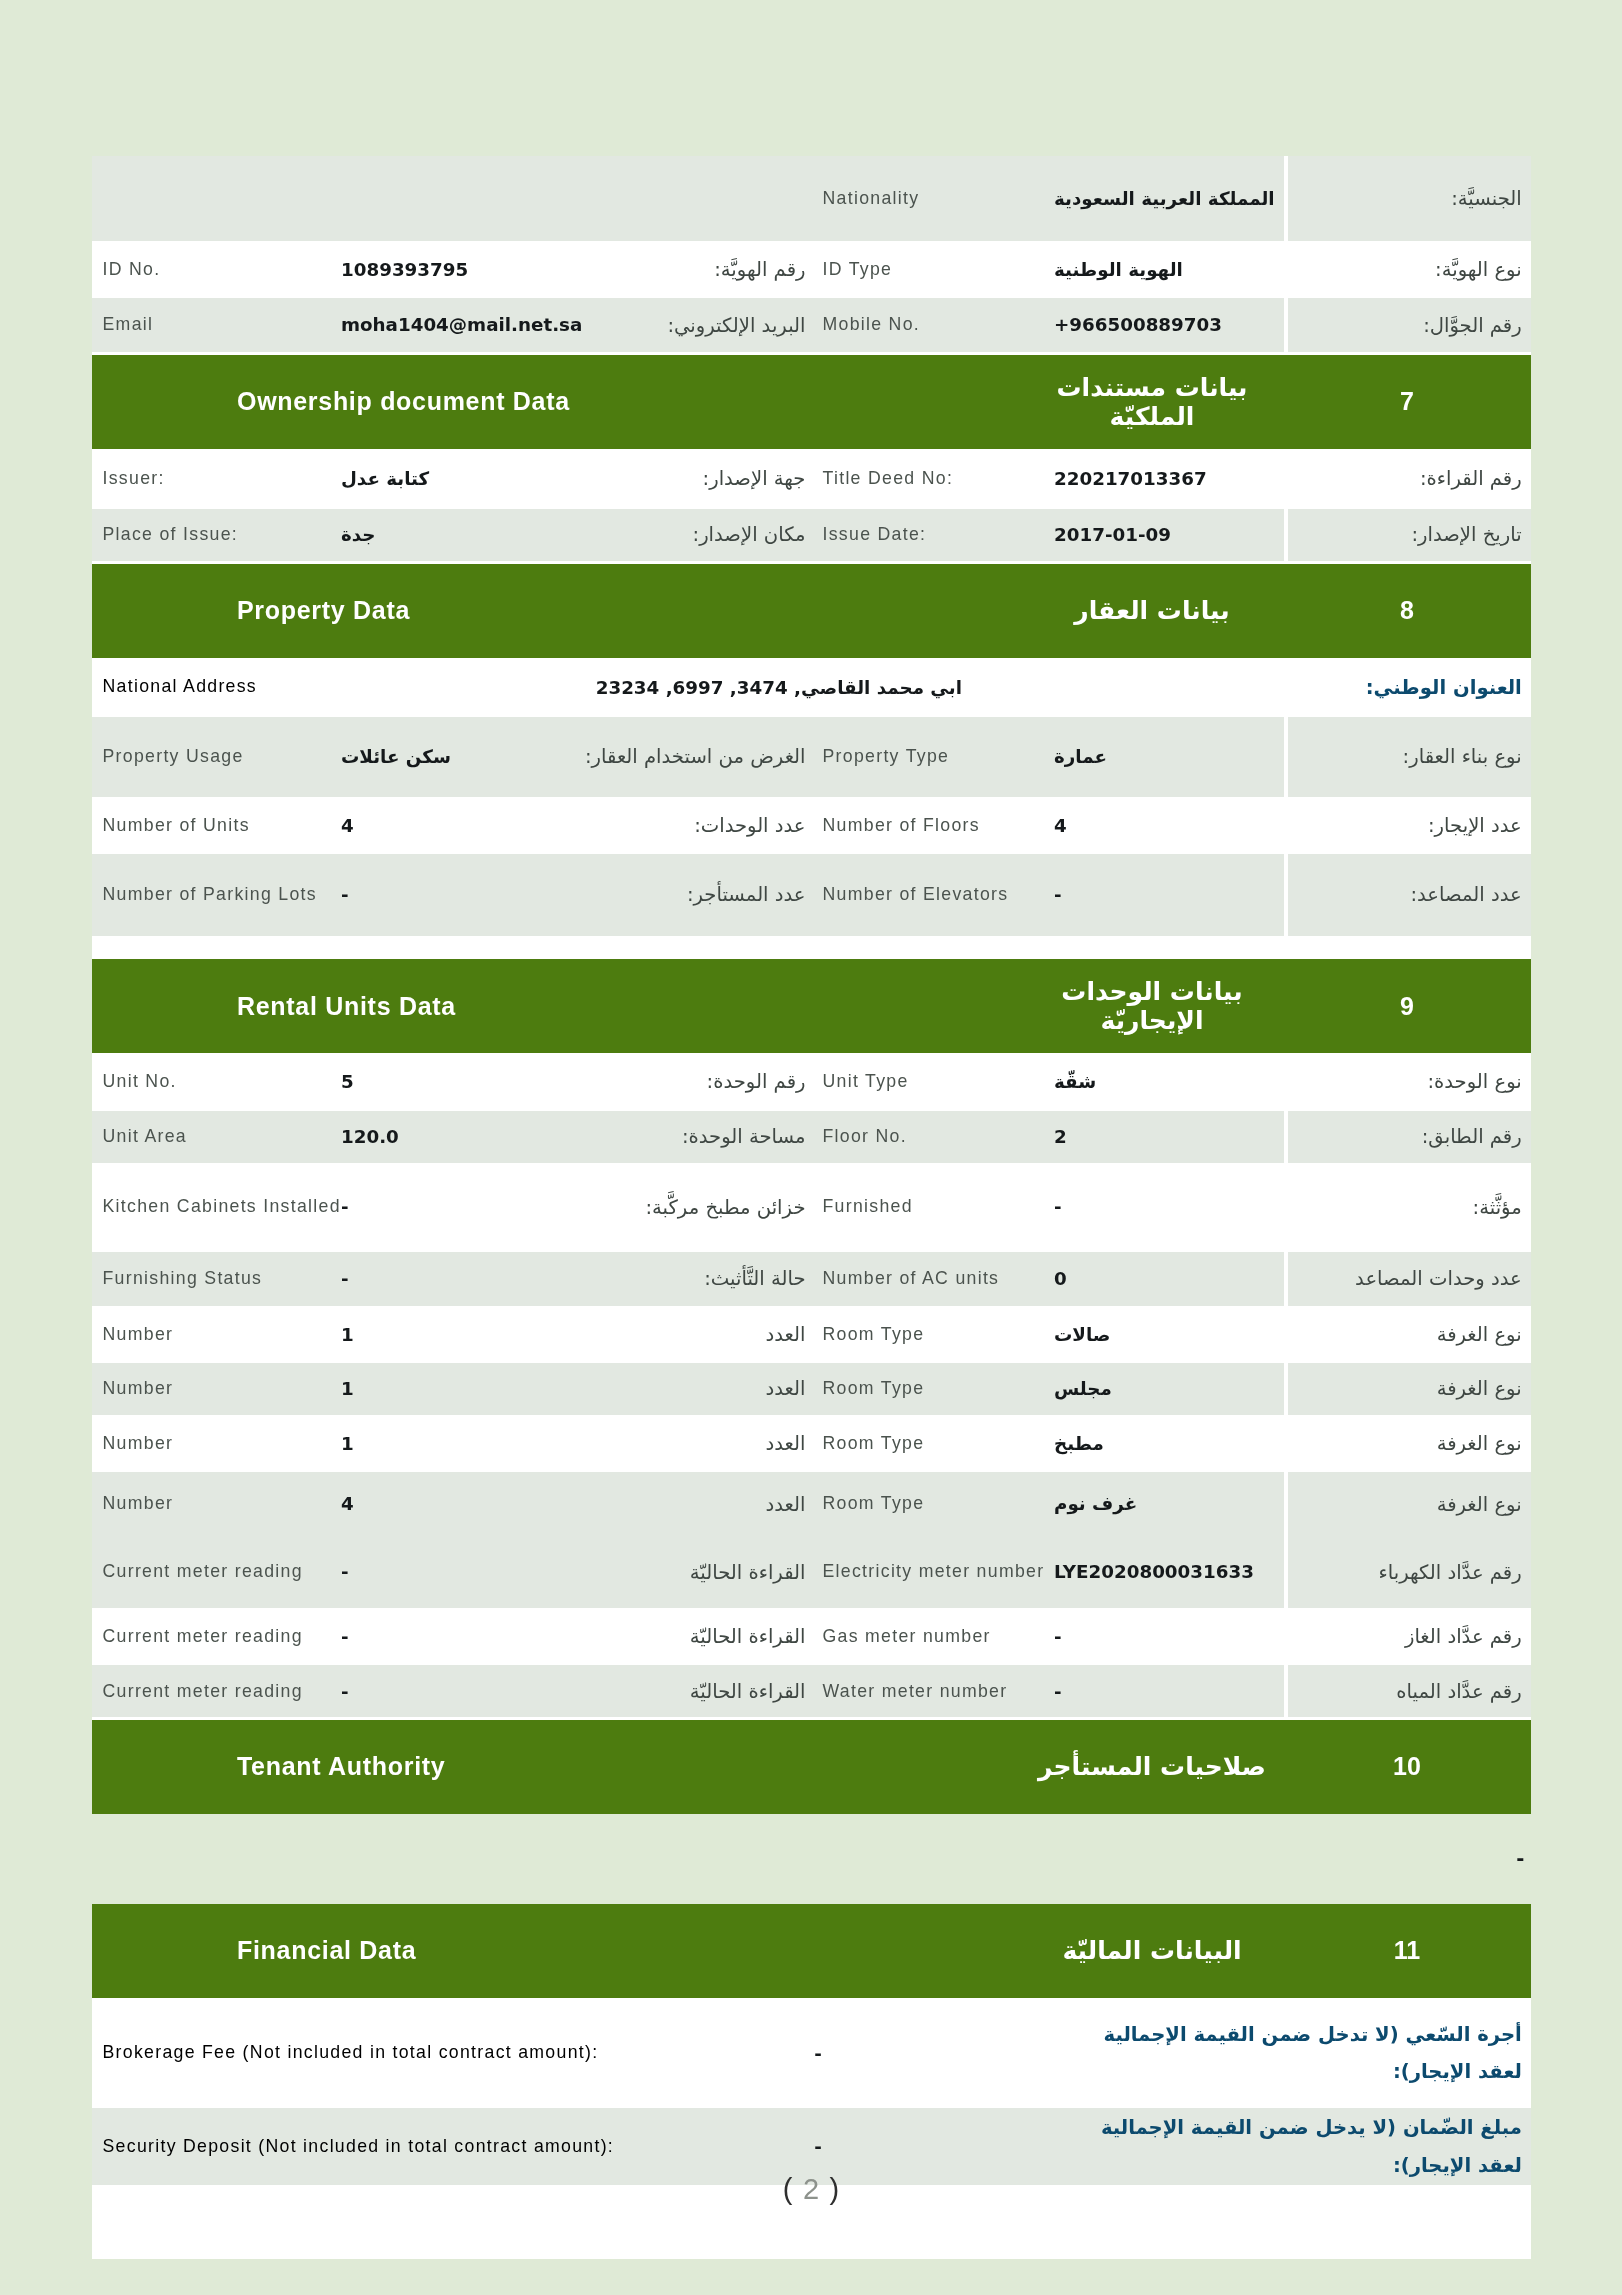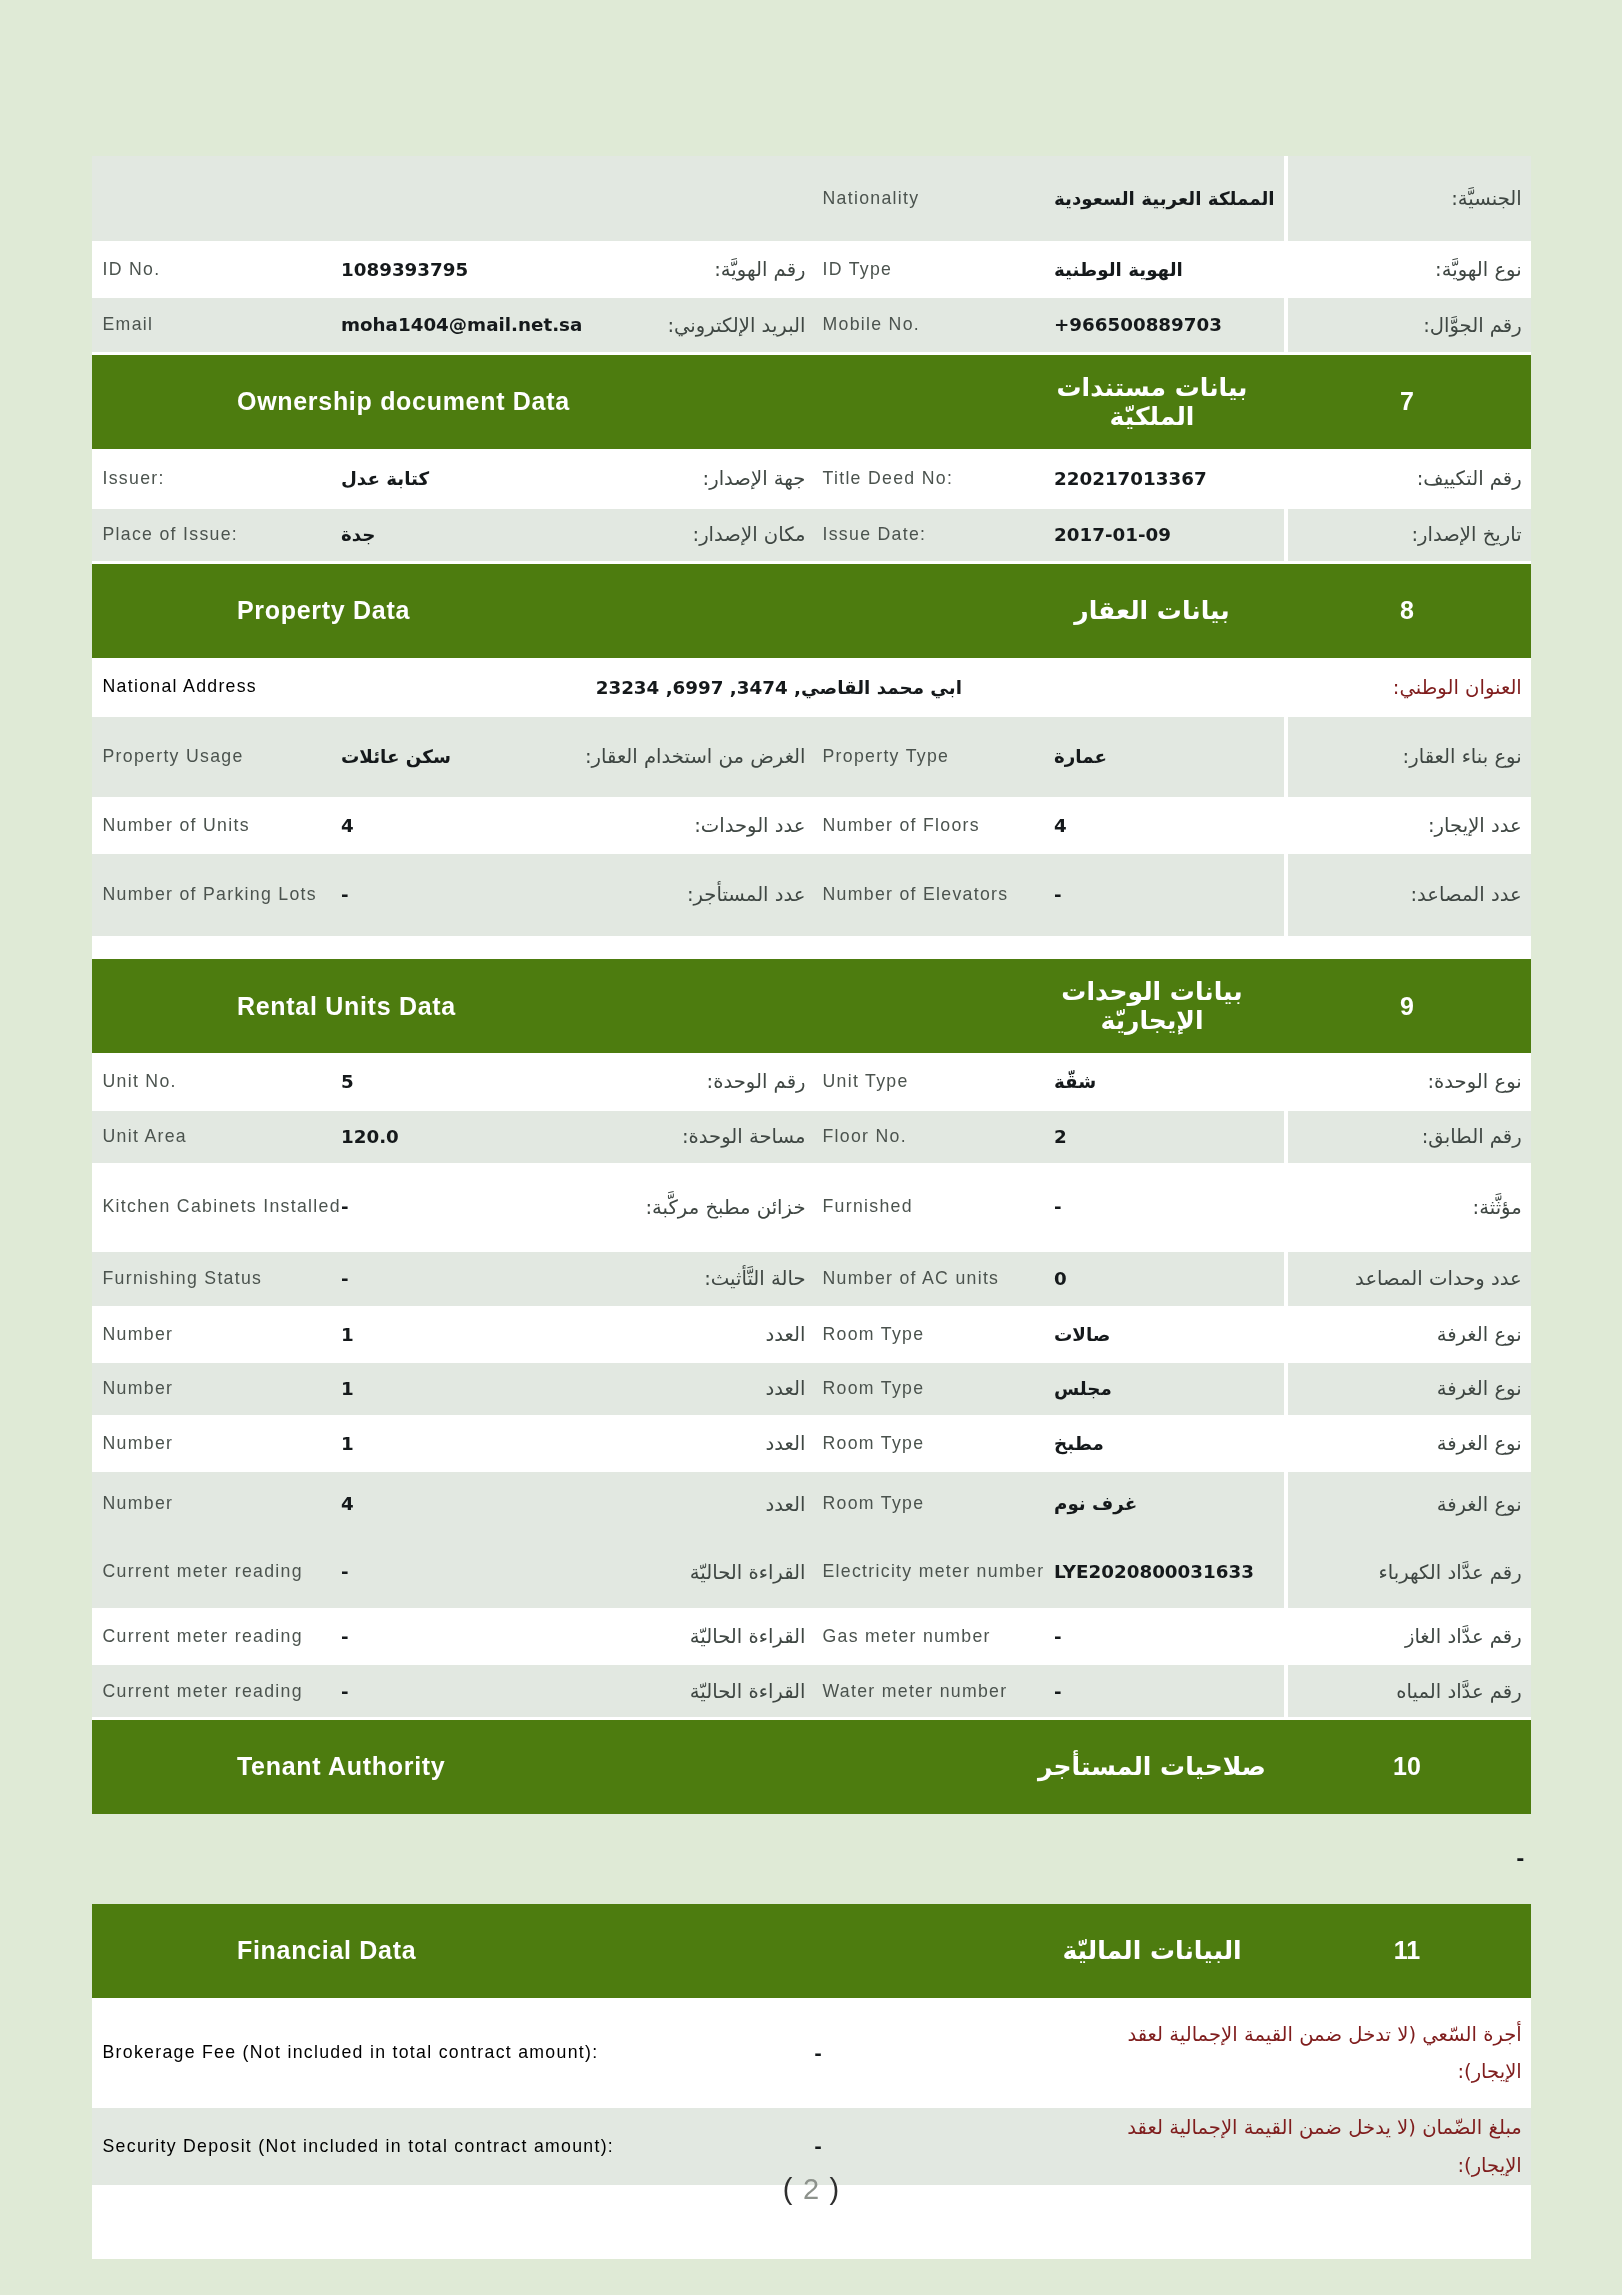--- a/index.html
+++ b/index.html
@@ -27,22 +27,22 @@
   .sh-ar{text-align:center;font-size:25px;font-weight:bold;}
   .sh-num{text-align:center;font-size:25px;font-weight:bold;
           font-family:"Liberation Sans",sans-serif;}
   
   .span3{display:grid;grid-template-columns:582px 288px 1fr 432px;align-items:center;}
   .span3.light{background:#e2e8e1;}
   .span3.white{background:#ffffff;}
   .s-en{padding-left:10.5px;color:#000000;font-size:17.7px;letter-spacing:1.3px;line-height:1.8;
         font-family:"Liberation Sans",sans-serif;}
   .s-val{text-align:center;font-weight:bold;color:#15191b;font-size:18.3px;white-space:nowrap;}
-  .s-ar{grid-column:4;text-align:right;padding-right:9.2px;color:#7f1d1d;font-size:19.6px;
-        line-height:1.9;}
+  .s-ar{grid-column:4;text-align:right;padding-right:9.2px;color:#0c4a6e;font-size:19.6px;
+        line-height:1.9;font-weight:bold;}
   
   .authority{height:90px;display:flex;align-items:center;justify-content:flex-end;
              padding-right:6.5px;font-weight:bold;font-size:19.6px;color:#15191b;}
   
   .footer{position:absolute;top:2173px;left:0;width:100%;text-align:center;font-size:29px;
           font-family:"Liberation Sans",sans-serif;}
   .footer .paren{color:#2f2f2f;}
   .footer .num{color:#8d928c;padding:0 10.5px;}
 </style>
 </head>
@@ -91,21 +91,21 @@
     </div>
     <div class="seam"></div>
 
     <div class="row white" style="height:55px">
       <div class="c en">Issuer:</div>
       <div class="c val" dir="auto">كتابة عدل</div>
       <div class="c ar" dir="rtl">جهة الإصدار:</div>
       <div class="c en">Title Deed No:</div>
       <div class="c val" dir="auto">220217013367</div>
       <div class="vdiv"></div>
-      <div class="c ar last" dir="rtl">رقم التكييف:</div>
+      <div class="c ar last" dir="rtl">رقم القراءة:</div>
     </div>
     <div class="seam"></div>
 
     <div class="row light" style="height:52px">
       <div class="c en">Place of Issue:</div>
       <div class="c val" dir="auto">جدة</div>
       <div class="c ar" dir="rtl">مكان الإصدار:</div>
       <div class="c en">Issue Date:</div>
       <div class="c val" dir="auto">2017-01-09</div>
       <div class="vdiv"></div>

